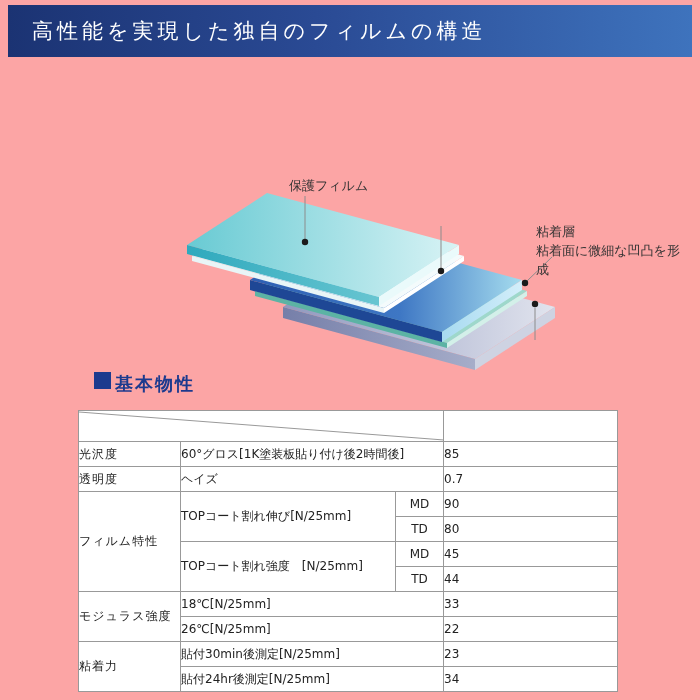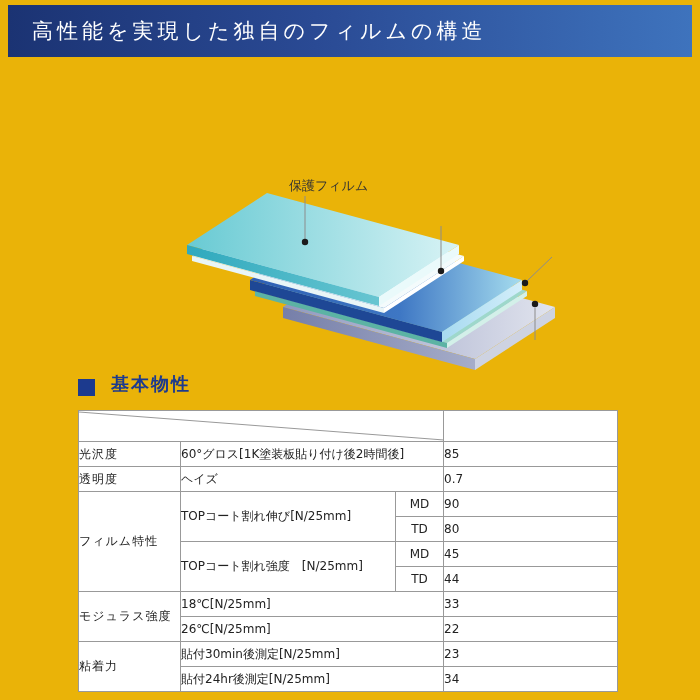--- a/index.html
+++ b/index.html
@@ -1,35 +1,35 @@
 <!DOCTYPE html>
 <html><head>
 <meta charset="utf-8">
 <style>
   html,body{margin:0;padding:0;}
   body{width:700px;height:700px;background:#ffffff;font-family:"DejaVu Sans","Liberation Sans",sans-serif;}
-  .page{position:relative;width:700px;height:700px;background:#eab308;overflow:hidden;}
+  .page{position:relative;width:700px;height:700px;background:#fca5a5;overflow:hidden;}
 
   
   .header-bar{position:absolute;left:8px;top:5px;width:684px;height:52px;
     background:linear-gradient(90deg,#1b3373 0%,#2a4a94 45%,#3e73bd 100%);}
   .header-title{color:#ffffff;font-family:"DejaVu Serif","Liberation Serif",serif;
     font-size:21px;letter-spacing:4px;line-height:52px;padding-left:24px;white-space:nowrap;}
 
   
   .intro{position:absolute;left:10px;top:82px;width:684px;font-size:17px;line-height:31px;
     color:#1a1a1a;letter-spacing:0.5px;white-space:pre-line;}
 
   
   .diagram{position:absolute;left:185px;top:170px;width:505px;height:205px;}
   .diagram svg{position:absolute;left:0;top:0;}
   .dlabel{position:absolute;font-size:13px;line-height:19px;color:#333;white-space:pre-line;}
 
   
-  .section-title{position:absolute;left:78px;top:372px;display:flex;align-items:flex-end;gap:16px;}
+  .section-title{position:absolute;left:94px;top:372px;display:flex;align-items:flex-start;gap:4px;}
   .section-title .sq{width:17px;height:17px;background:#1c3a8e;display:inline-block;}
   .section-title .txt{font-size:18px;font-weight:bold;color:#1c3a8e;letter-spacing:2px;}
 
   
   table.spec{position:absolute;left:78px;top:410px;border-collapse:collapse;table-layout:fixed;
     font-size:12px;color:#222;background:#fff;border:1px solid #7d7d7d;}
   table.spec td,table.spec th{border:1px solid #999;padding:0;vertical-align:middle;background:#fff;}
   table.spec thead tr{height:30px;}
   table.spec tbody tr{height:25px;}
   th.corner{position:relative;background:#fff;}
@@ -119,20 +119,22 @@
       </g>
       <g fill="#1b1b1b">
         <circle cx="120" cy="72" r="3.2"></circle>
         <circle cx="256" cy="101" r="3.2"></circle>
         <circle cx="340" cy="113" r="3.2"></circle>
         <circle cx="350" cy="134" r="3.2"></circle>
       </g>
     </svg>
 
     <div class="dlabel" style="left:104px;top:6px;text-align:center;">保護フィルム</div>
+    <div class="dlabel" style="left:351px;top:52px;">粘着層
+粘着面に微細な凹凸を形成</div>
   </div>
 
   <div class="section-title">
     <span class="sq"></span>
     <span class="txt">基本物性</span>
   </div>
 
   <table class="spec">
     <colgroup>
         <col style="width:102px">

